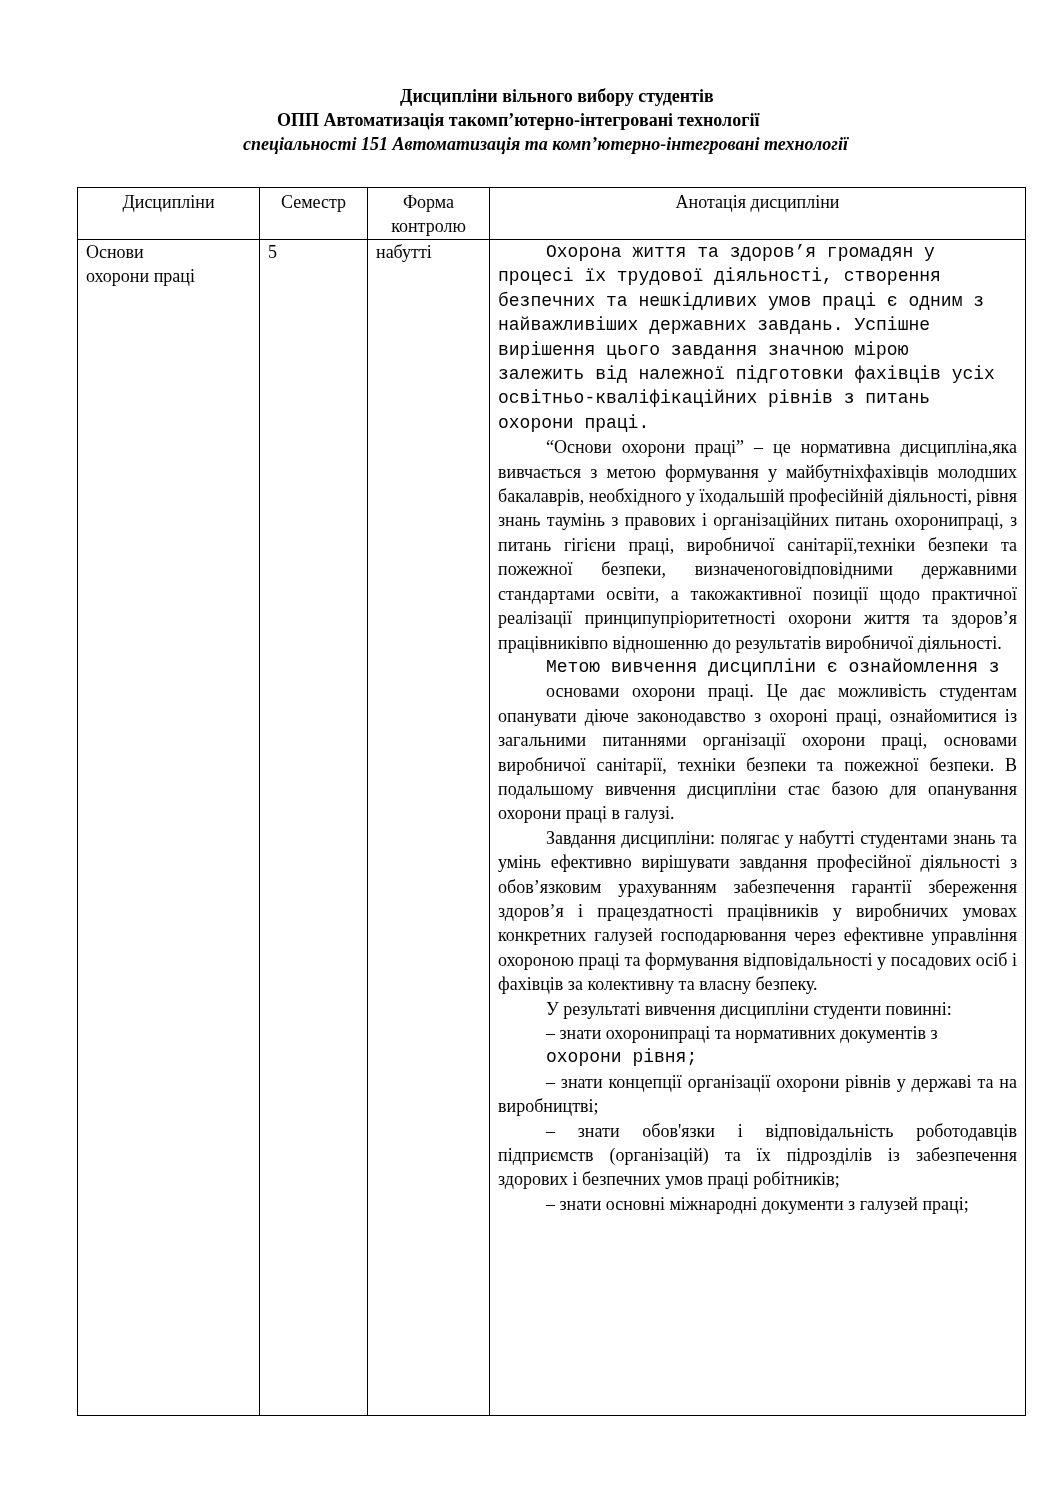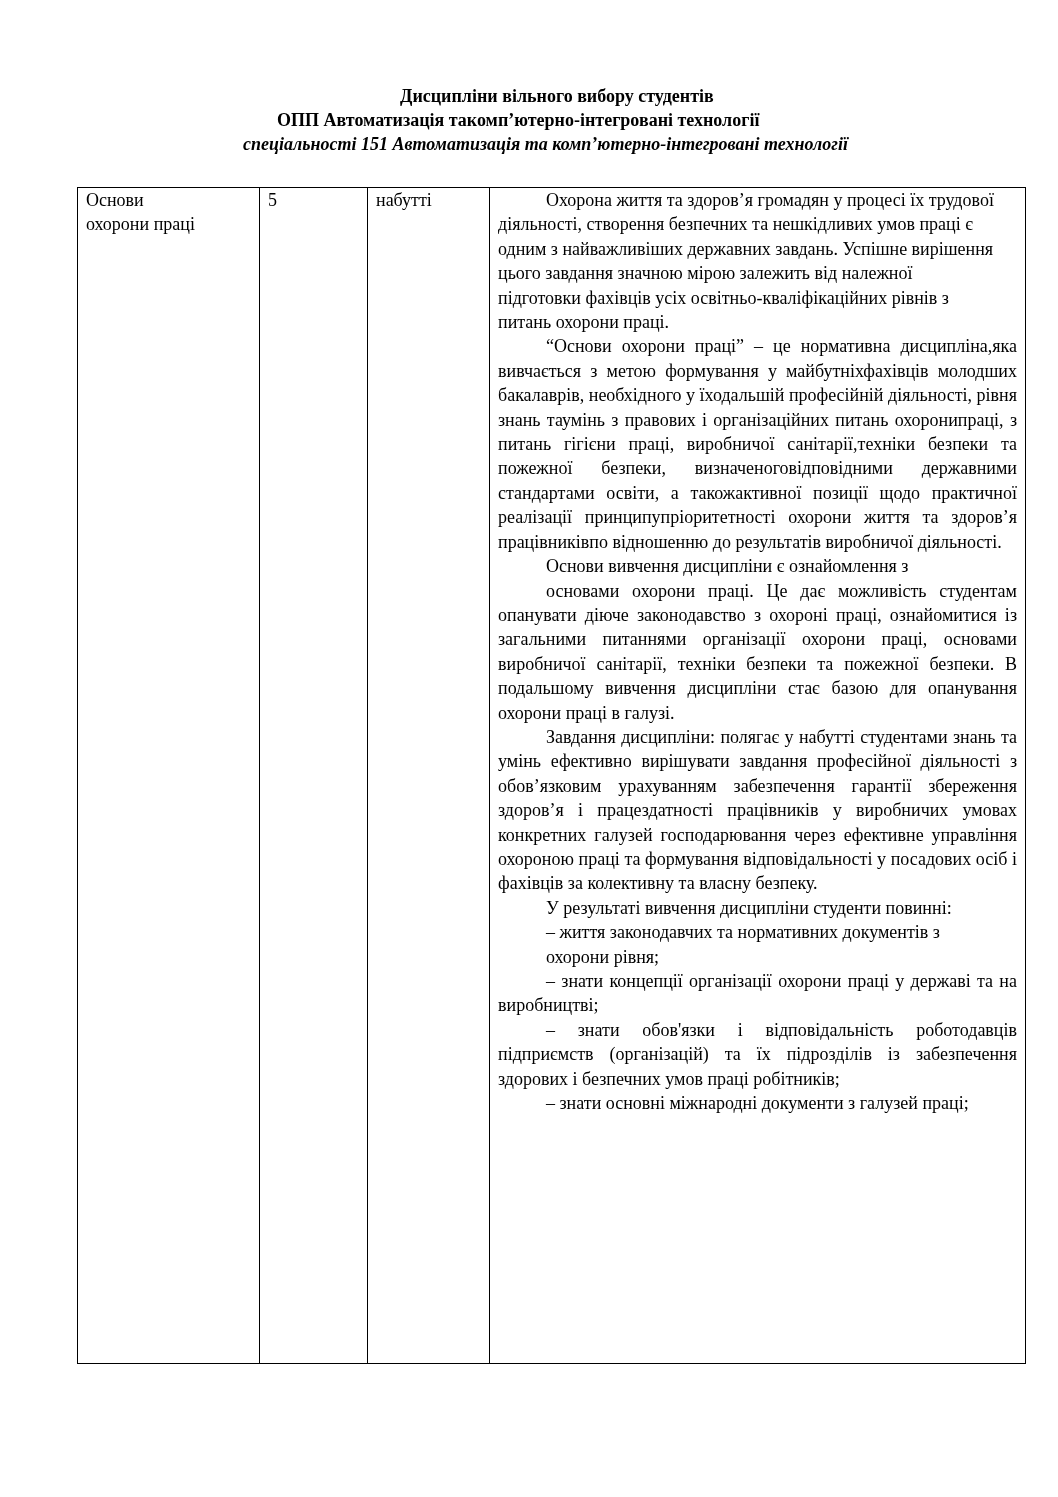--- a/index.html
+++ b/index.html
@@ -23,51 +23,57 @@
   }
   table.disc td, table.disc th {
     border: 1.5px solid #000; vertical-align: top; padding: 0 8px;
     font-weight: normal;
   }
   table.disc th { height: 49px; text-align: center; line-height: 24px; padding-top: 2px; }
   col.c1 { width: 182px; } col.c2 { width: 108px; } col.c3 { width: 122px; } col.c4 { width: 536px; }
   td.cell-text { line-height: 24px; padding-top: 4px; }
   td.anno { padding: 4px 8px 0 6px; height: 1175px; }
   .anno p { margin: 0; line-height: 24.4px; text-align: justify; text-indent: 48px; }
-  .anno p.left { text-align: left; }
+  .anno p.left { text-align: left; font-family: Liberation Mono, monospace; }
 </style>
 </head>
 <body>
 
 <div class="titles">
   <div class="t1">Дисципліни вільного вибору студентів</div>
   <div class="t2">ОПП Автоматизація такомп’ютерно-інтегровані технології</div>
   <div class="t3">спеціальності 151 Автоматизація та комп’ютерно-інтегровані технології</div>
 </div>
 
 <table class="disc">
   <colgroup>
       <col class="c1">
       <col class="c2">
       <col class="c3">
       <col class="c4">
     </colgroup>
   <tbody>
+      <tr>
+    <th>Дисципліни</th>
+    <th>Семестр</th>
+    <th>Форма контролю</th>
+    <th>Анотація дисципліни</th>
+  </tr>
   <tr>
     <td class="cell-text" style="padding-right:56px;">Основи охорони праці</td>
     <td class="cell-text">5</td>
     <td class="cell-text">набутті</td>
     <td class="anno">
       <p class="left" style="padding-right:20px;">Охорона життя та здоров’я громадян у процесі їх трудової діяльності, створення безпечних та нешкідливих умов праці є одним з найважливіших державних завдань. Успішне вирішення цього завдання значною мірою залежить від належної підготовки фахівців усіх освітньо-кваліфікаційних рівнів з питань охорони праці.</p>
       <p>“Основи охорони праці” – це нормативна дисципліна,яка вивчається з метою формування у майбутніхфахівців молодших бакалаврів, необхідного у їходальшій професійній діяльності, рівня знань таумінь з правових і організаційних питань охоронипраці, з питань гігієни праці, виробничої санітарії,техніки безпеки та пожежної безпеки, визначеноговідповідними державними стандартами освіти, а такожактивної позиції щодо практичної реалізації принципупріоритетності охорони життя та здоров’я працівниківпо відношенню до результатів виробничої діяльності.</p>
-      <p class="left">Основи вивчення дисципліни є ознайомлення з</p>
+      <p class="left">Метою вивчення дисципліни є ознайомлення з</p>
       <p>основами охорони праці. Це дає можливість студентам опанувати діюче законодавство з охороні праці, ознайомитися із загальними питаннями організації охорони праці, основами виробничої санітарії, техніки безпеки та пожежної безпеки. В подальшому вивчення дисципліни стає базою для опанування охорони праці в галузі.</p>
       <p>Завдання дисципліни: полягає у набутті студентами знань та умінь ефективно вирішувати завдання професійної діяльності з обов’язковим урахуванням забезпечення гарантії збереження здоров’я і працездатності працівників у виробничих умовах конкретних галузей господарювання через ефективне управління охороною праці та формування відповідальності у посадових осіб і фахівців за колективну та власну безпеку.</p>
       <p>У результаті вивчення дисципліни студенти повинні:</p>
-      <p>– життя законодавчих та нормативних документів з</p>
+      <p>– знати охоронипраці та нормативних документів з</p>
       <p class="left">охорони рівня;</p>
-      <p>– знати концепції організації охорони праці у державі та на виробництві;</p>
+      <p>– знати концепції організації охорони рівнів у державі та на виробництві;</p>
       <p>– знати обов'язки і відповідальність роботодавців підприємств (організацій) та їх підрозділів із забезпечення здорових і безпечних умов праці робітників;</p>
       <p>– знати основні міжнародні документи з галузей праці;</p>
     </td>
   </tr>
 </tbody>
   </table>
 
 </body></html>

